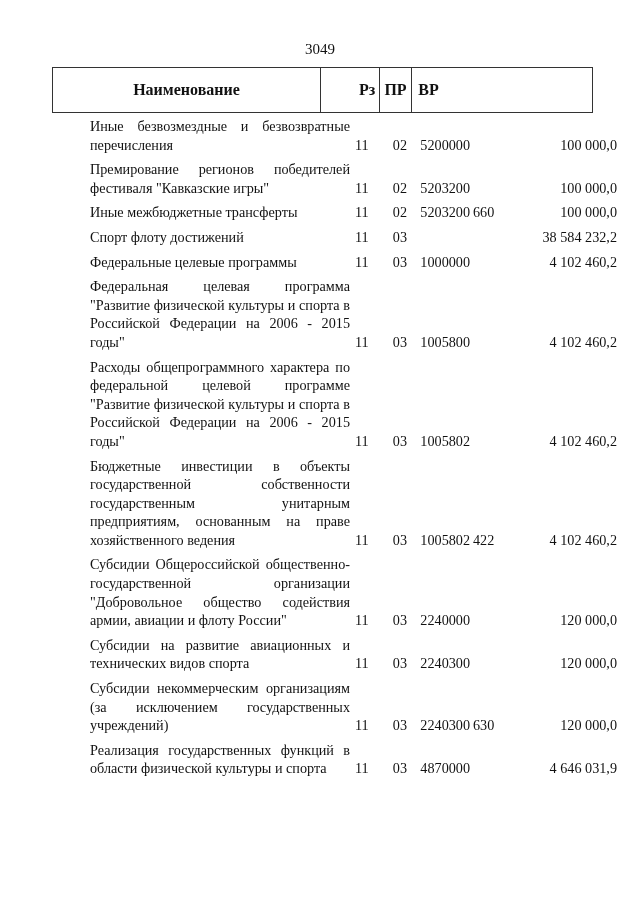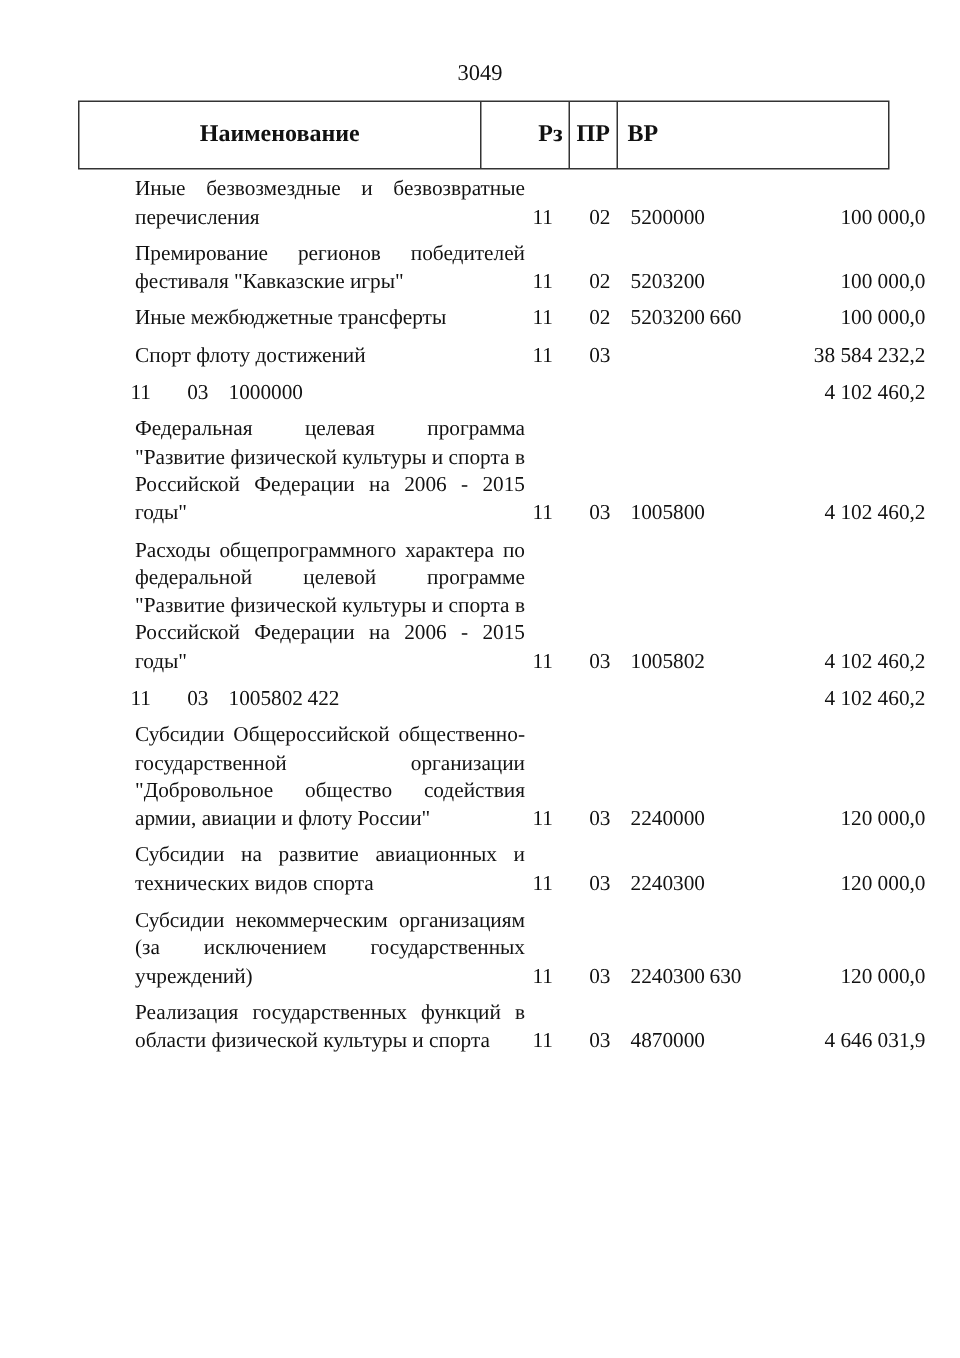--- a/index.html
+++ b/index.html
@@ -82,20 +82,21 @@
   </div>
   <div class="row">
     <div class="n">Спорт флоту достижений</div>
     <div class="rz">11</div>
     <div class="pr">03</div>
     <div class="csr"></div>
     <div class="vr"></div>
     <div class="sum">38 584 232,2</div>
   </div>
   <div class="row">
+    <div class="n">Федеральные целевые программы</div>
     <div class="rz">11</div>
     <div class="pr">03</div>
     <div class="csr">1000000</div>
     <div class="vr"></div>
     <div class="sum">4 102 460,2</div>
   </div>
   <div class="row">
     <div class="n">Федеральная целевая программа "Развитие физической культуры и спорта в Российской Федерации на 2006 - 2015 годы"</div>
     <div class="rz">11</div>
     <div class="pr">03</div>
@@ -105,20 +106,21 @@
   </div>
   <div class="row">
     <div class="n">Расходы общепрограммного характера по федеральной целевой программе "Развитие физической культуры и спорта в Российской Федерации на 2006 - 2015 годы"</div>
     <div class="rz">11</div>
     <div class="pr">03</div>
     <div class="csr">1005802</div>
     <div class="vr"></div>
     <div class="sum">4 102 460,2</div>
   </div>
   <div class="row">
+    <div class="n">Бюджетные инвестиции в объекты государственной собственности государственным унитарным предприятиям, основанным на праве хозяйственного ведения</div>
     <div class="rz">11</div>
     <div class="pr">03</div>
     <div class="csr">1005802</div>
     <div class="vr">422</div>
     <div class="sum">4 102 460,2</div>
   </div>
   <div class="row">
     <div class="n">Субсидии Общероссийской общественно-государственной организации "Добровольное общество содействия армии, авиации и флоту России"</div>
     <div class="rz">11</div>
     <div class="pr">03</div>

